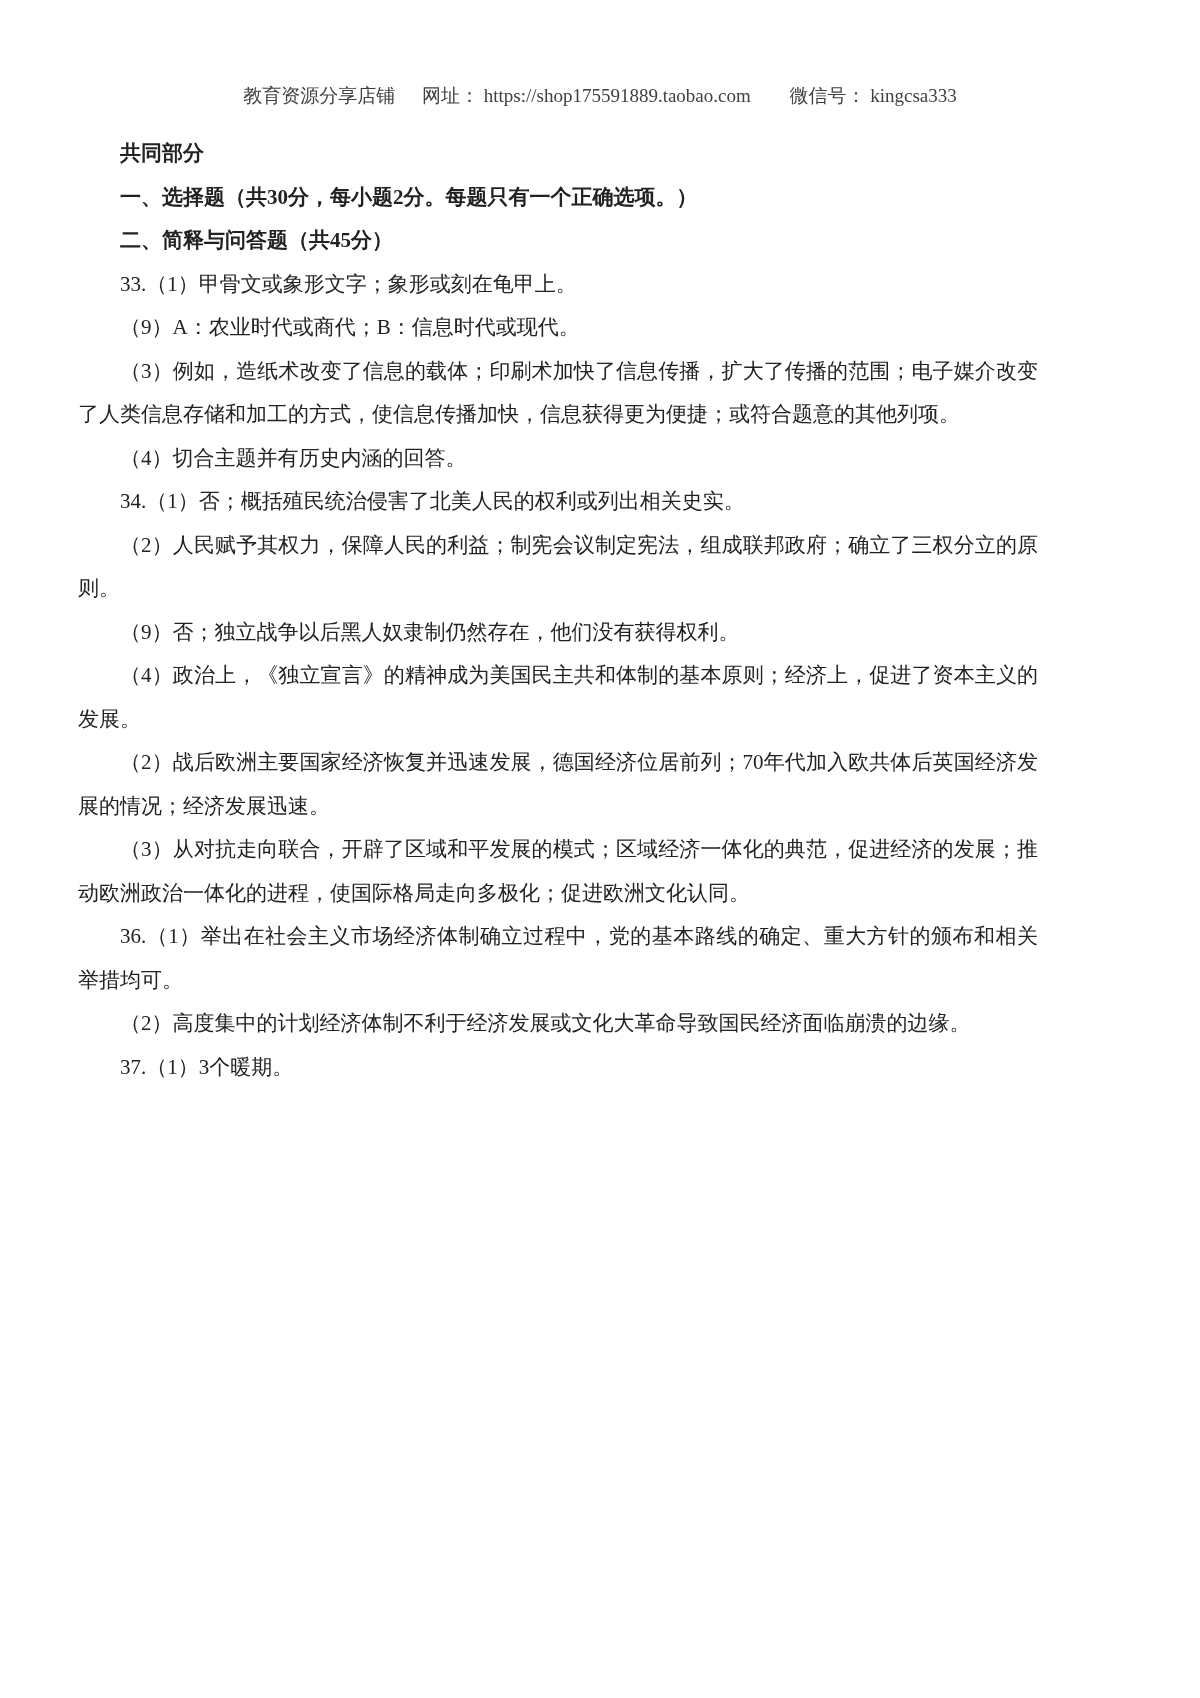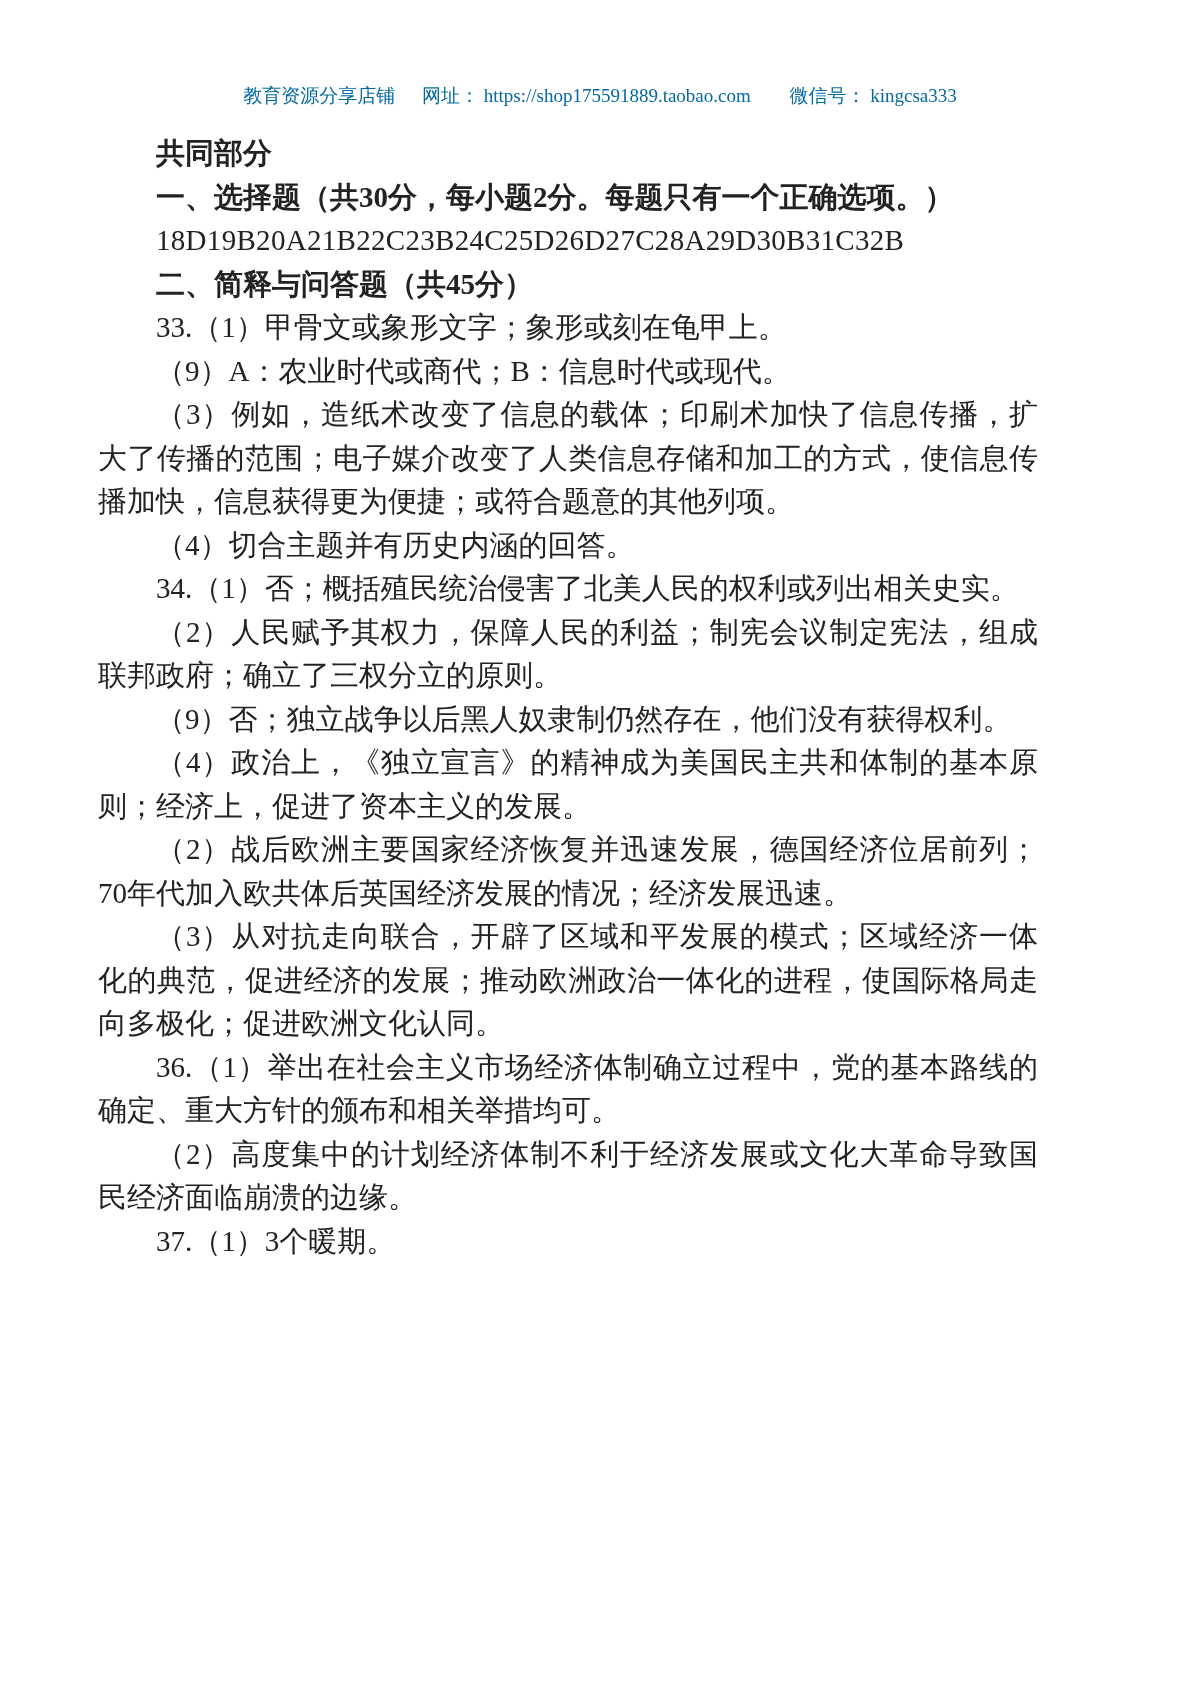--- a/index.html
+++ b/index.html
@@ -14,33 +14,33 @@
     background: #ffffff;
     overflow: hidden;
     font-family: "Liberation Serif", "DejaVu Serif", serif;
     color: #222222;
   }
   .page-header {
     margin-top: 84px;
     text-align: center;
     font-size: 19px;
     line-height: 24px;
-    color: #0369a1;
+    color: #404040;
     white-space: nowrap;
   }
   .page-header .seg {
     display: inline-block;
   }
   .page-header .gap1 { margin-left: 22px; }
   .page-header .gap2 { margin-left: 34px; }
   .doc-body {
     margin-top: 24px;
-    padding-left: 98px;
+    padding-left: 78px;
     padding-right: 162px;
-    font-size: 29px;
+    font-size: 21px;
     line-height: 43.5px;
     text-align: justify;
   }
   .para {
     margin: 0;
     text-indent: 2em;
     word-break: break-word;
   }
   .para.heading {
     font-weight: bold;
@@ -60,21 +60,20 @@
     <span class="seg">教育资源分享店铺</span>
     <span class="seg gap1">网址：</span>
     <span class="seg">https://shop175591889.taobao.com</span>
     <span class="seg gap2">微信号：</span>
     <span class="seg">kingcsa333</span>
   </div>
 
   <div class="doc-body">
     <p class="para heading">共同部分</p>
     <p class="para heading">一、选择题（共30分，每小题2分。每题只有一个正确选项。）</p>
-    <p class="para answer-key">18D19B20A21B22C23B24C25D26D27C28A29D30B31C32B</p>
     <p class="para heading">二、简释与问答题（共45分）</p>
     <p class="para">33.（1）甲骨文或象形文字；象形或刻在龟甲上。</p>
     <p class="para">（9）A：农业时代或商代；B：信息时代或现代。</p>
     <p class="para">（3）例如，造纸术改变了信息的载体；印刷术加快了信息传播，扩大了传播的范围；电子媒介改变了人类信息存储和加工的方式，使信息传播加快，信息获得更为便捷；或符合题意的其他列项。</p>
     <p class="para">（4）切合主题并有历史内涵的回答。</p>
     <p class="para">34.（1）否；概括殖民统治侵害了北美人民的权利或列出相关史实。</p>
     <p class="para">（2）人民赋予其权力，保障人民的利益；制宪会议制定宪法，组成联邦政府；确立了三权分立的原则。</p>
     <p class="para">（9）否；独立战争以后黑人奴隶制仍然存在，他们没有获得权利。</p>
     <p class="para">（4）政治上，《独立宣言》的精神成为美国民主共和体制的基本原则；经济上，促进了资本主义的发展。</p>
     <p class="para">（2）战后欧洲主要国家经济恢复并迅速发展，德国经济位居前列；70年代加入欧共体后英国经济发展的情况；经济发展迅速。</p>

